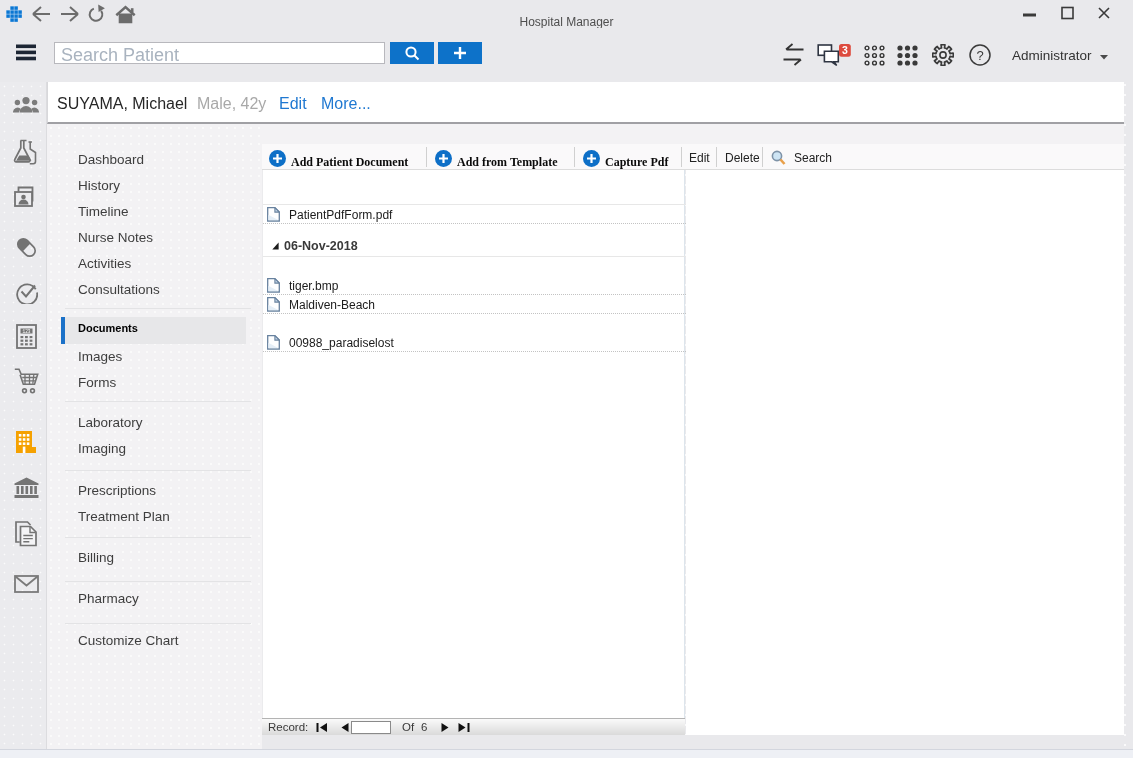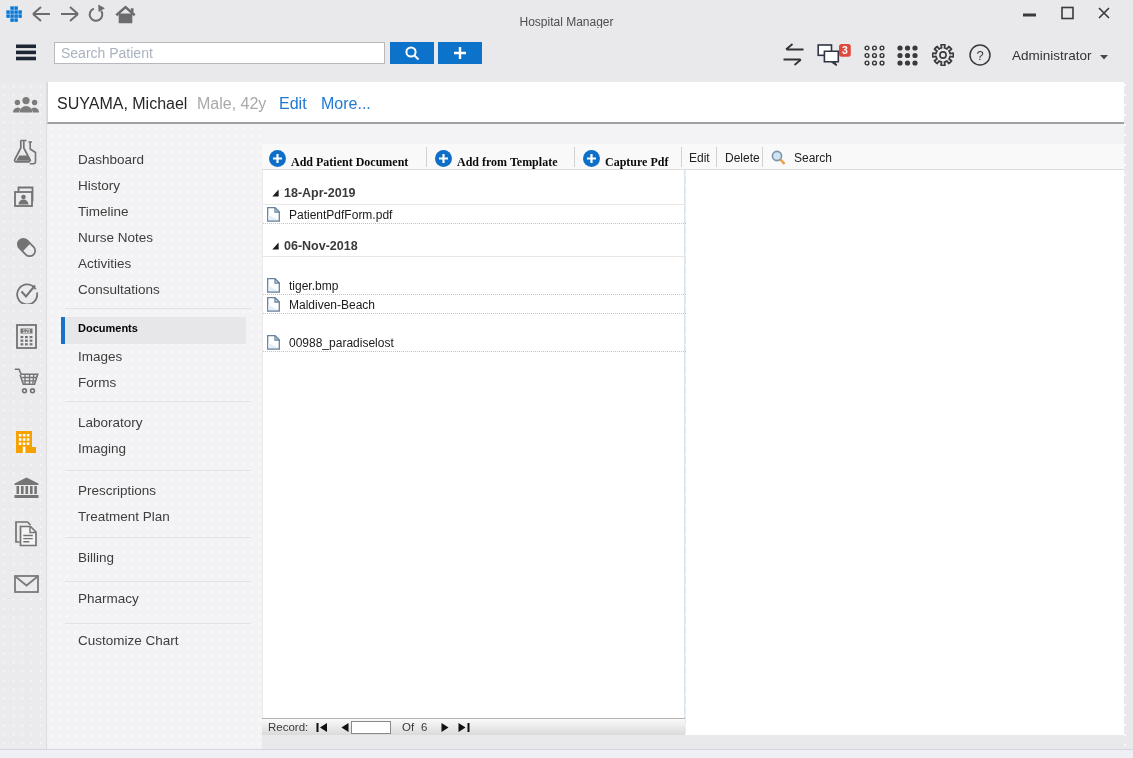--- a/index.html
+++ b/index.html
@@ -96,21 +96,21 @@
   </svg>
 </div>
 
 <div class="abs" id="toolbar">
   <svg class="abs" style="left:16px; top:16px" width="20" height="18" fill="#1d2634">
     <rect x="0" y="0.5" width="20" height="3.6"></rect>
       <rect x="0" y="6.6" width="20" height="3.6"></rect>
       <rect x="0" y="12.7" width="20" height="3.6"></rect>
   </svg>
   <input class="abs" id="searchbox" placeholder="" value="" style="">
-  <div class="abs" style="left:61px; top:17px; font-size:14px; color:#a9b3bf;">Search Patient</div>
+  <div class="abs" style="left:61px; top:17px; font-size:18px; color:#a9b3bf;">Search Patient</div>
   <div class="abs bluebtn" style="left:390px">
     <svg width="16" height="16" style="margin-top:3px" fill="none" stroke="#fff" stroke-width="2">
       <circle cx="7" cy="7" r="4.6"></circle>
         <path d="M10.5 10.5 l4 4"></path>
     </svg>
   </div>
   <div class="abs bluebtn" style="left:438px">
     <svg width="16" height="16" style="margin-top:3px" stroke="#fff" stroke-width="2.4">
       <path d="M8 2 v12 M2 8 h12"></path>
     </svg>
@@ -312,26 +312,20 @@
 <div class="tbsep" style="left:716px"></div>
 <div class="tbtxt2" style="left:725px">Delete</div>
 <div class="tbsep" style="left:762px"></div>
 <svg class="abs" style="left:771px; top:150px" width="15" height="16">
   <circle cx="6" cy="6" r="4.6" fill="#cde4f4" stroke="#7e93a8" stroke-width="1.6"></circle>
   <path d="M9.5 9.5 l4 4.5" stroke="#e8a04a" stroke-width="2.6"></path>
 </svg>
 <div class="tbtxt2" style="left:794px">Search</div>
 
 <div class="abs" id="listarea">
-  <div class="grouprow" style="top:13px">
-    <svg style="position:absolute; left:9px; top:6px" width="7" height="8">
-        <path d="M6.6 0.5 v7 h-6.3 z" fill="#1c1c1c"></path>
-      </svg>
-    <span>18-Apr-2019</span>
-  </div>
   <div class="solidline" style="top:34px"></div>
   <div class="filerow" style="top:35px">
     <svg style="position:absolute; left:4px; top:2px" width="13" height="15">
       <path d="M0.7 0.7 h7.2 l4.4 4.4 v8.9 H0.7 z" fill="#fdfeff" stroke="#68829f" stroke-width="1.3"></path>
       <path d="M7.9 0.7 v4.4 h4.4 z" fill="#c3d6e8" stroke="#68829f" stroke-width="1.1"></path>
       <path d="M1.3 13.3 v-5.5 l10.4 5.5 z" fill="#e4eef7"></path>
     </svg>
     <span>PatientPdfForm.pdf</span>
   </div>
   <div class="grouprow" style="top:66px">

